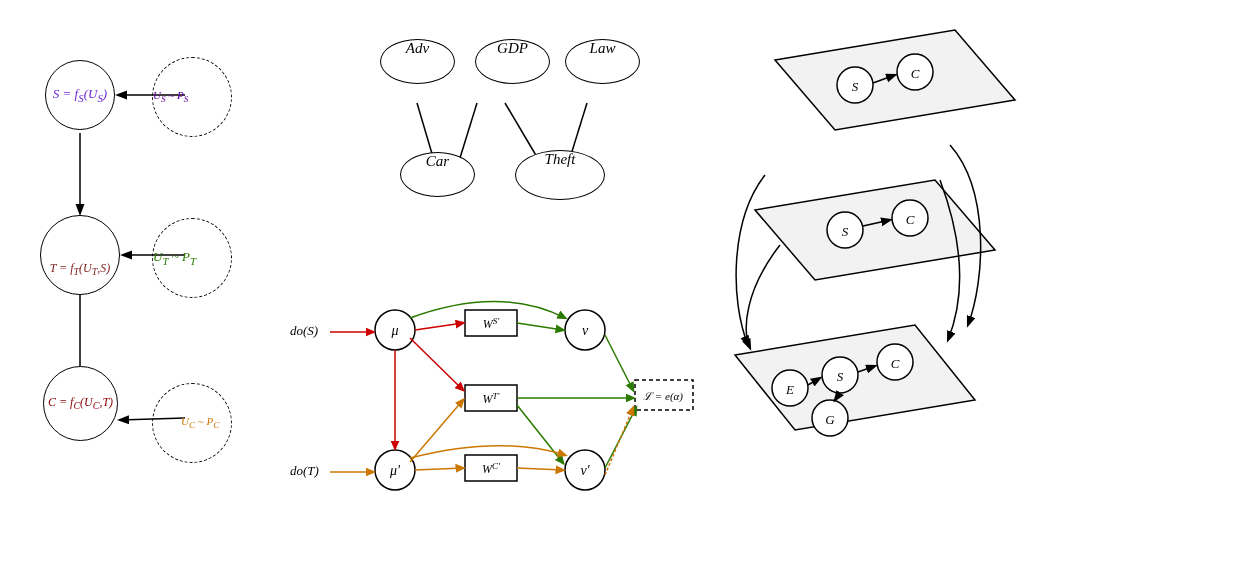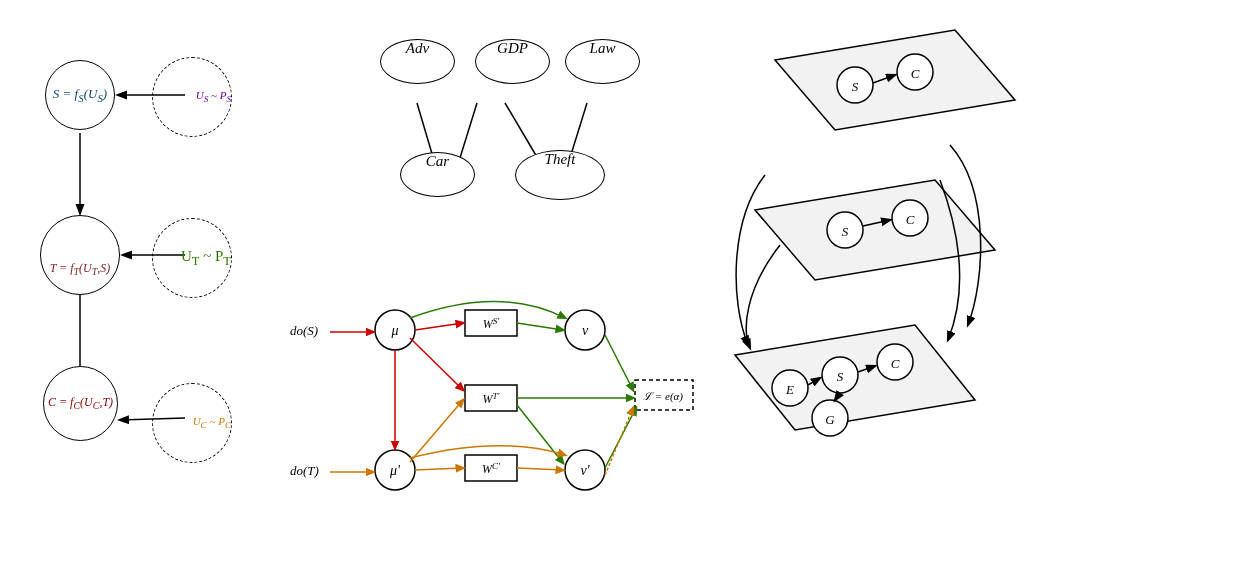--- a/index.html
+++ b/index.html
@@ -34,21 +34,21 @@
       justify-content: center;
       font-size: 14px;
       background: #fff;
     }
     .scm-noise {
       position: absolute;
       border-radius: 50%;
       border: 1.5px dashed #000;
       display: flex;
       align-items: center;
-      justify-content: flex-end;
+      justify-content: flex-start;
       font-size: 13px;
       background: transparent;
     }
 
     
     .middle-panel {
       width: 420px;
       height: 565px;
       position: relative;
       flex-shrink: 0;
@@ -101,37 +101,37 @@
       <line x1="185" y1="255" x2="123" y2="255" stroke="#000" stroke-width="1.5" marker-end="url(#arrowB)"></line>
 
       <line x1="185" y1="418" x2="120" y2="420" stroke="#000" stroke-width="1.5" marker-end="url(#arrowB)"></line>
 
       <line x1="80" y1="133" x2="80" y2="213" stroke="#000" stroke-width="1.5" marker-end="url(#arrowB)"></line>
 
       <line x1="80" y1="295" x2="80" y2="380" stroke="#000" stroke-width="1.5" marker-end="url(#arrowB)"></line>
     </svg>
 
     <div class="scm-node" style="left:45px;top:60px;width:70px;height:70px;">
-      <span style="color:#0c4a6e;font-size:13px;font-style:italic;">S = f<sub>S</sub>(U<sub>S</sub>)</span>
+      <span style="color:#6d28d9;font-size:13px;font-style:italic;">S = f<sub>S</sub>(U<sub>S</sub>)</span>
     </div>
 
     <div class="scm-node" style="left:40px;top:215px;width:80px;height:80px;">
       <span style="color:#7f1d1d;font-size:12px;font-style:italic;margin-top:28px;">T = f<sub>T</sub>(U<sub>T</sub>,S)</span>
     </div>
 
     <div class="scm-node" style="left:43px;top:366px;width:75px;height:75px;">
       <span style="color:#8b0000;font-size:12px;font-style:italic;">C = f<sub>C</sub>(U<sub>C</sub>,T)</span>
     </div>
 
     <div class="scm-noise" style="left:152px;top:57px;width:80px;height:80px;">
       <span style="color:#6600aa;font-size:11px;font-style:italic;">U<sub>S</sub> ~ P<sub>S</sub></span>
     </div>
 
     <div class="scm-noise" style="left:152px;top:218px;width:80px;height:80px;">
-      <span style="color:#2a7a00;font-size:15px;">U<sub>T</sub> ~ P<sub>T</sub></span>
+      <span style="color:#2a7a00;font-size:13px;font-style:italic;">U<sub>T</sub> ~ P<sub>T</sub></span>
     </div>
 
     <div class="scm-noise" style="left:152px;top:383px;width:80px;height:80px;">
       <span style="color:#cc7700;font-size:11px;font-style:italic;margin-left:28px;">U<sub>C</sub> ~ P<sub>C</sub></span>
     </div>
   </div>
 
   <div class="middle-panel">
 
     <svg id="dag-svg" style="position:absolute;top:0;left:0;width:100%;height:280px;">

